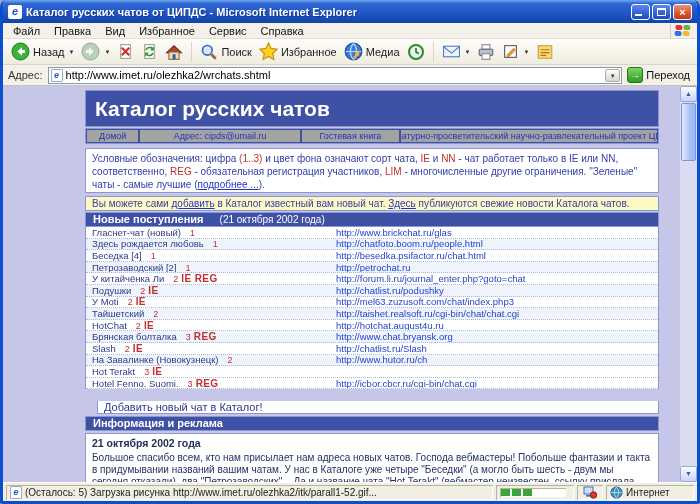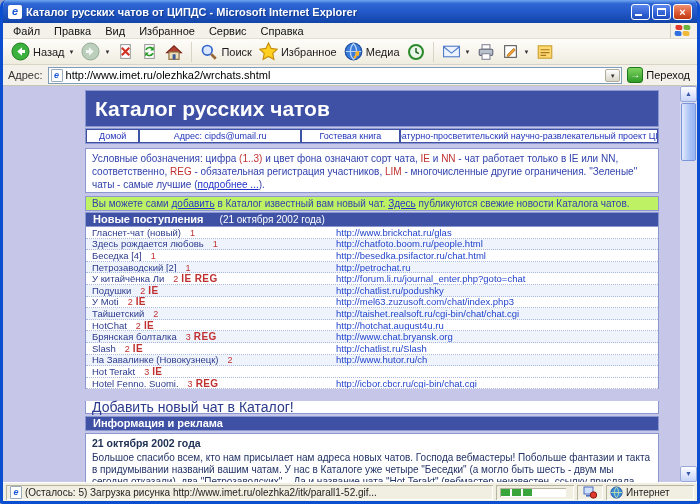--- a/index.html
+++ b/index.html
@@ -48,49 +48,49 @@
   .go-btn{display:flex;align-items:center;gap:3px;flex:none;padding-right:2px;color:#111;}
   .go-ico{width:16px;height:16px;background:linear-gradient(180deg,#7ed45f,#2f9a28);border:1px solid #1d7a18;
     border-radius:3px;color:#fff;font-weight:bold;font-size:10px;line-height:14px;text-align:center;}
   
   .viewport{position:relative;height:396px;background:var(--page-bg,#c6c7e8);overflow:hidden;}
   .content{position:absolute;left:82px;top:0;width:574px;height:100%;font-family:"Liberation Sans",sans-serif;}
   .page-header{position:absolute;top:4px;left:0;right:0;height:37px;background:var(--header-blue,#3f51a5);
     border:1px solid #8a97d0;color:#fff;font-weight:bold;font-size:21px;line-height:35px;padding-left:9px;}
   .nav-strip{position:absolute;top:42px;left:0;right:0;height:16px;background:var(--header-blue,#3f51a5);
     border:1px solid #8a97d0;display:flex;gap:2px;padding:1px;}
-  .nav-cell{background:#ffffff;color:#2233bb;font-size:9px;display:flex;align-items:center;justify-content:center;
+  .nav-cell{background:#a3a3a3;color:#2233bb;font-size:9px;display:flex;align-items:center;justify-content:center;
     white-space:nowrap;overflow:hidden;cursor:pointer;}
   .nav-cell:nth-child(1){flex:0 0 9%;}
   .nav-cell:nth-child(2){flex:0 0 28%;}
   .nav-cell:nth-child(3){flex:0 0 17%;}
   .nav-cell:nth-child(4){flex:1;}
   .legend-box{position:absolute;top:62px;left:0;right:0;height:45px;background:#fff;border:1px solid #8a97d0;
     padding:3px 6px;font-size:10px;line-height:13px;color:#3142ad;overflow:hidden;}
-  .notice-box{position:absolute;top:110px;left:0;right:0;height:15px;background:#bef264;border:1px solid #8a97d0;
+  .notice-box{position:absolute;top:110px;left:0;right:0;height:15px;background:#fef9c3;border:1px solid #8a97d0;
     padding:1px 6px;font-size:10px;color:#3142ad;white-space:nowrap;overflow:hidden;}
   .seg-navy{color:#3142ad;}
   .seg-red{color:#c03030;}
   .seg-link{color:#2233cc;text-decoration:underline;cursor:pointer;}
   .section-hdr{position:absolute;left:0;right:0;height:15px;background:var(--header-blue,#3f51a5);
     border:1px solid #8a97d0;color:#fff;font-size:10px;line-height:13px;padding:0 7px;white-space:nowrap;overflow:hidden;}
   .section-hdr b{font-size:11px;}
   .section-hdr .hdr-date{margin-left:16px;}
   #hdr-new{top:126px;}
   #hdr-info{top:330px;}
   .chat-table{position:absolute;top:141px;left:0;right:0;background:#fff;
     border-left:1px solid #8a97d0;border-right:1px solid #8a97d0;}
   .chat-row{display:flex;height:11.6px;align-items:center;border-bottom:1px dotted #a8b8e0;font-size:9.5px;overflow:hidden;}
   .chat-row.alt{background:#eef3fc;}
   .chat-name{width:250px;padding-left:6px;color:#2b3a8c;white-space:nowrap;overflow:hidden;flex:none;}
   .badge-num{color:#c03030;font-size:9px;margin-left:9px;}
   .badge-codes{color:#c03030;font-size:10px;font-weight:bold;margin-left:3px;letter-spacing:.4px;}
   .chat-url{flex:1;color:#2244cc;white-space:nowrap;overflow:hidden;cursor:pointer;}
-  .add-row{position:absolute;top:315px;left:0;right:0;height:13px;background:#fff;border:1px solid #8a97d0;
-    border-top:none;font-size:14px;color:#2b3a8c;line-height:12px;padding-left:6px;cursor:pointer;}
+  .add-row{position:absolute;top:315px;left:12px;right:0;height:13px;background:#fff;border:1px solid #8a97d0;
+    border-top:none;font-size:11px;color:#2b3a8c;line-height:12px;padding-left:6px;cursor:pointer;}
   .info-box{position:absolute;top:347px;left:0;right:0;height:80px;background:#fff;border:1px solid #8a97d0;
     padding:2px 6px;}
   .info-date{font-weight:bold;font-size:10.5px;color:#223355;margin:1px 0 3px;}
   .info-body{font-size:10px;line-height:12px;color:#223366;}
   
   .scrollbar{position:absolute;right:0;top:0;width:17px;height:100%;background:#dcdcf0;}
   .sb-btn{position:absolute;left:0;width:17px;height:16px;background:linear-gradient(#fdfdff,#c8d4f8);
     border:1px solid #9aa8d8;border-radius:2px;color:#3a5aa8;font-size:7px;line-height:14px;text-align:center;}
   .sb-up{top:0;}
   .sb-down{bottom:0;}

